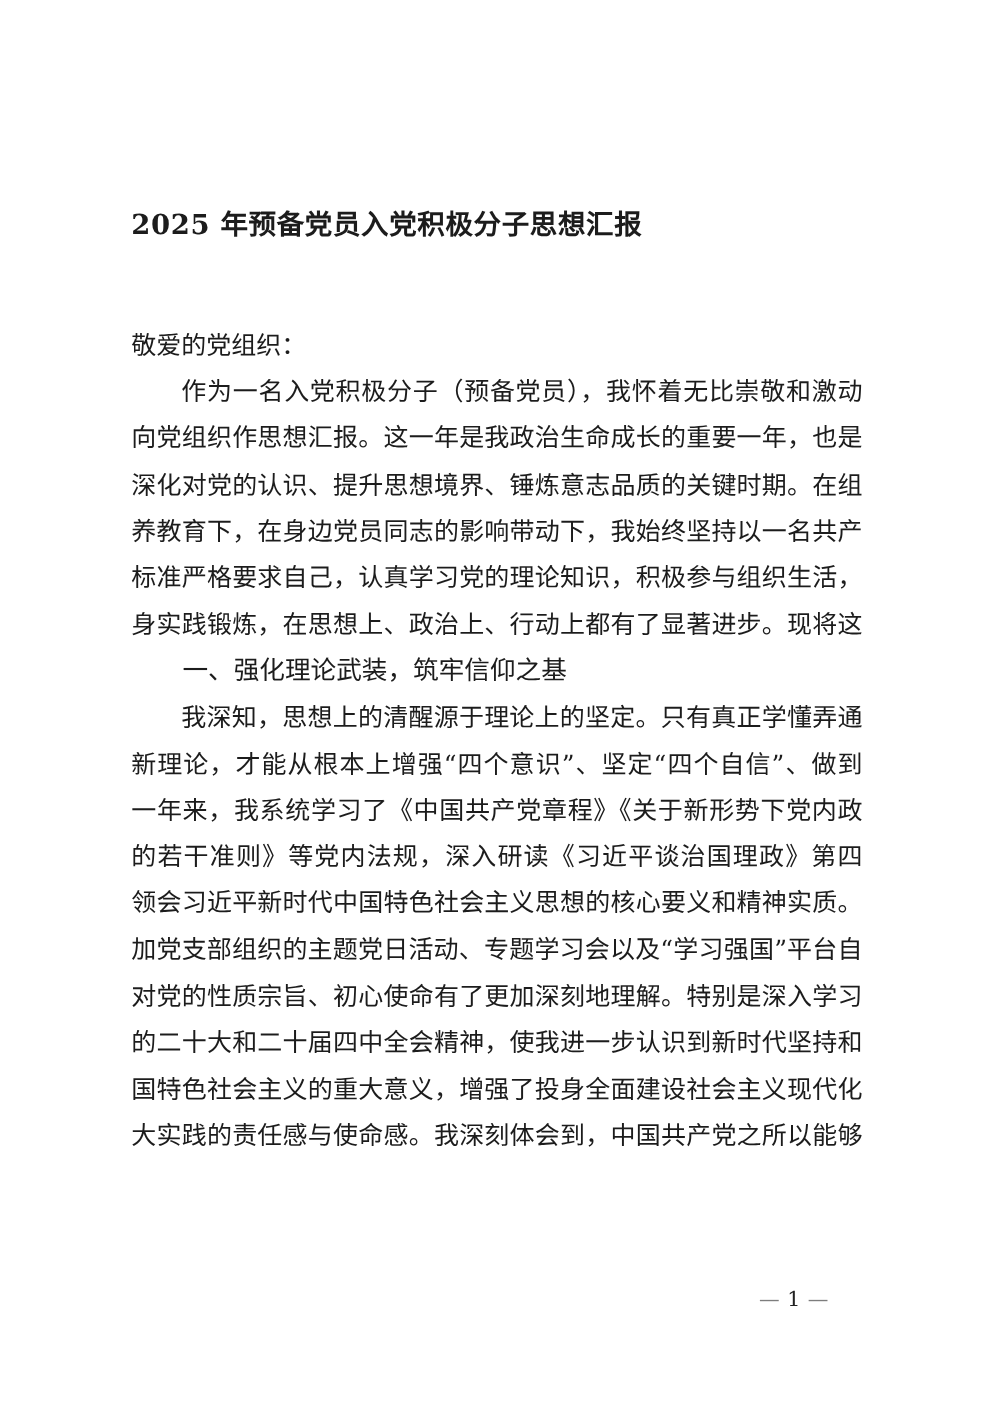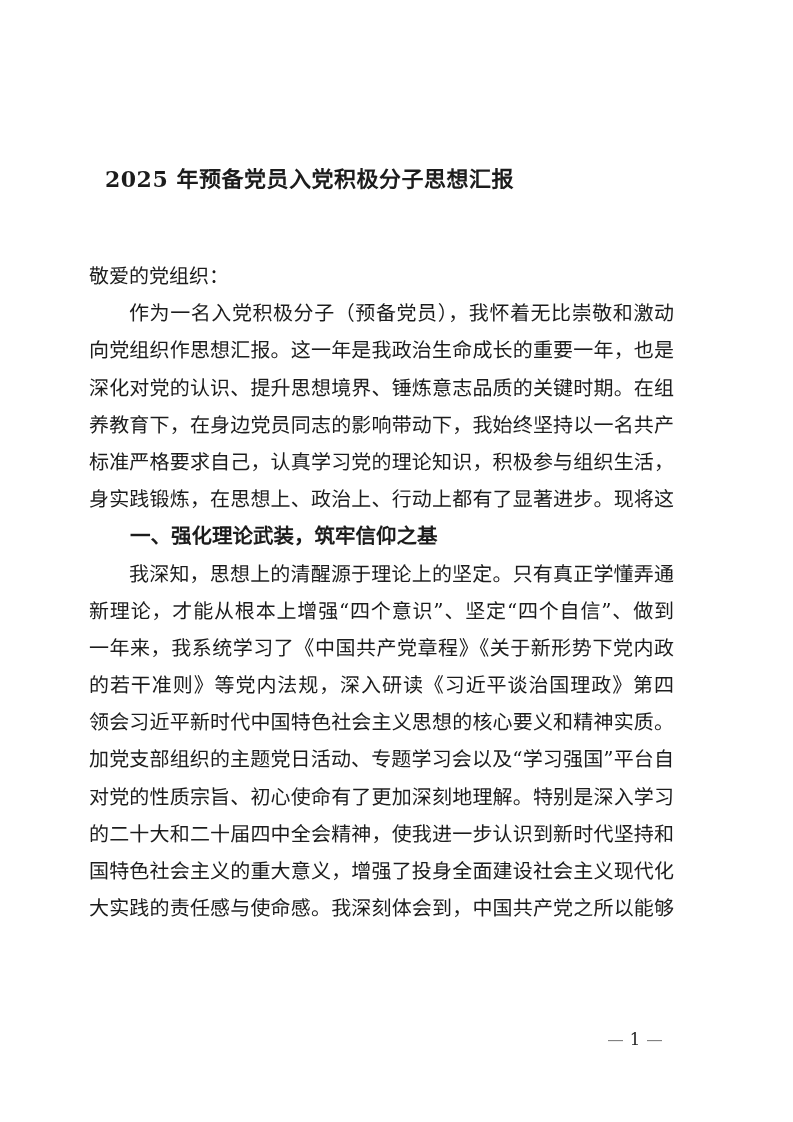--- a/index.html
+++ b/index.html
@@ -22,42 +22,42 @@
     top: 161px;
     width: 585px;
     font-size: 22px;
     font-weight: 700;
     letter-spacing: 0.5px;
     white-space: nowrap;
     font-family: "DejaVu Serif", "Liberation Serif", serif;
   }
   .doc-body {
     position: absolute;
-    left: 89px;
+    left: 105px;
     top: 258px;
     width: 585px;
     font-size: 20px;
     line-height: 37.2px;
   }
   .line {
     text-align: justify;
     text-align-last: justify;
     height: 37.2px;
     overflow: hidden;
   }
   .line.plain {
     text-align-last: left;
   }
   .line.indent {
     text-indent: 2em;
   }
   .line.heading {
     text-align-last: left;
     text-indent: 2em;
-    font-weight: 700;
+    font-weight: 400;
     font-size: 20.5px;
     font-family: "DejaVu Sans", "Liberation Sans", sans-serif;
   }
   .page-footer {
     position: absolute;
     left: 560px;
     top: 1030px;
     width: 150px;
     text-align: center;
     font-size: 16.5px;

